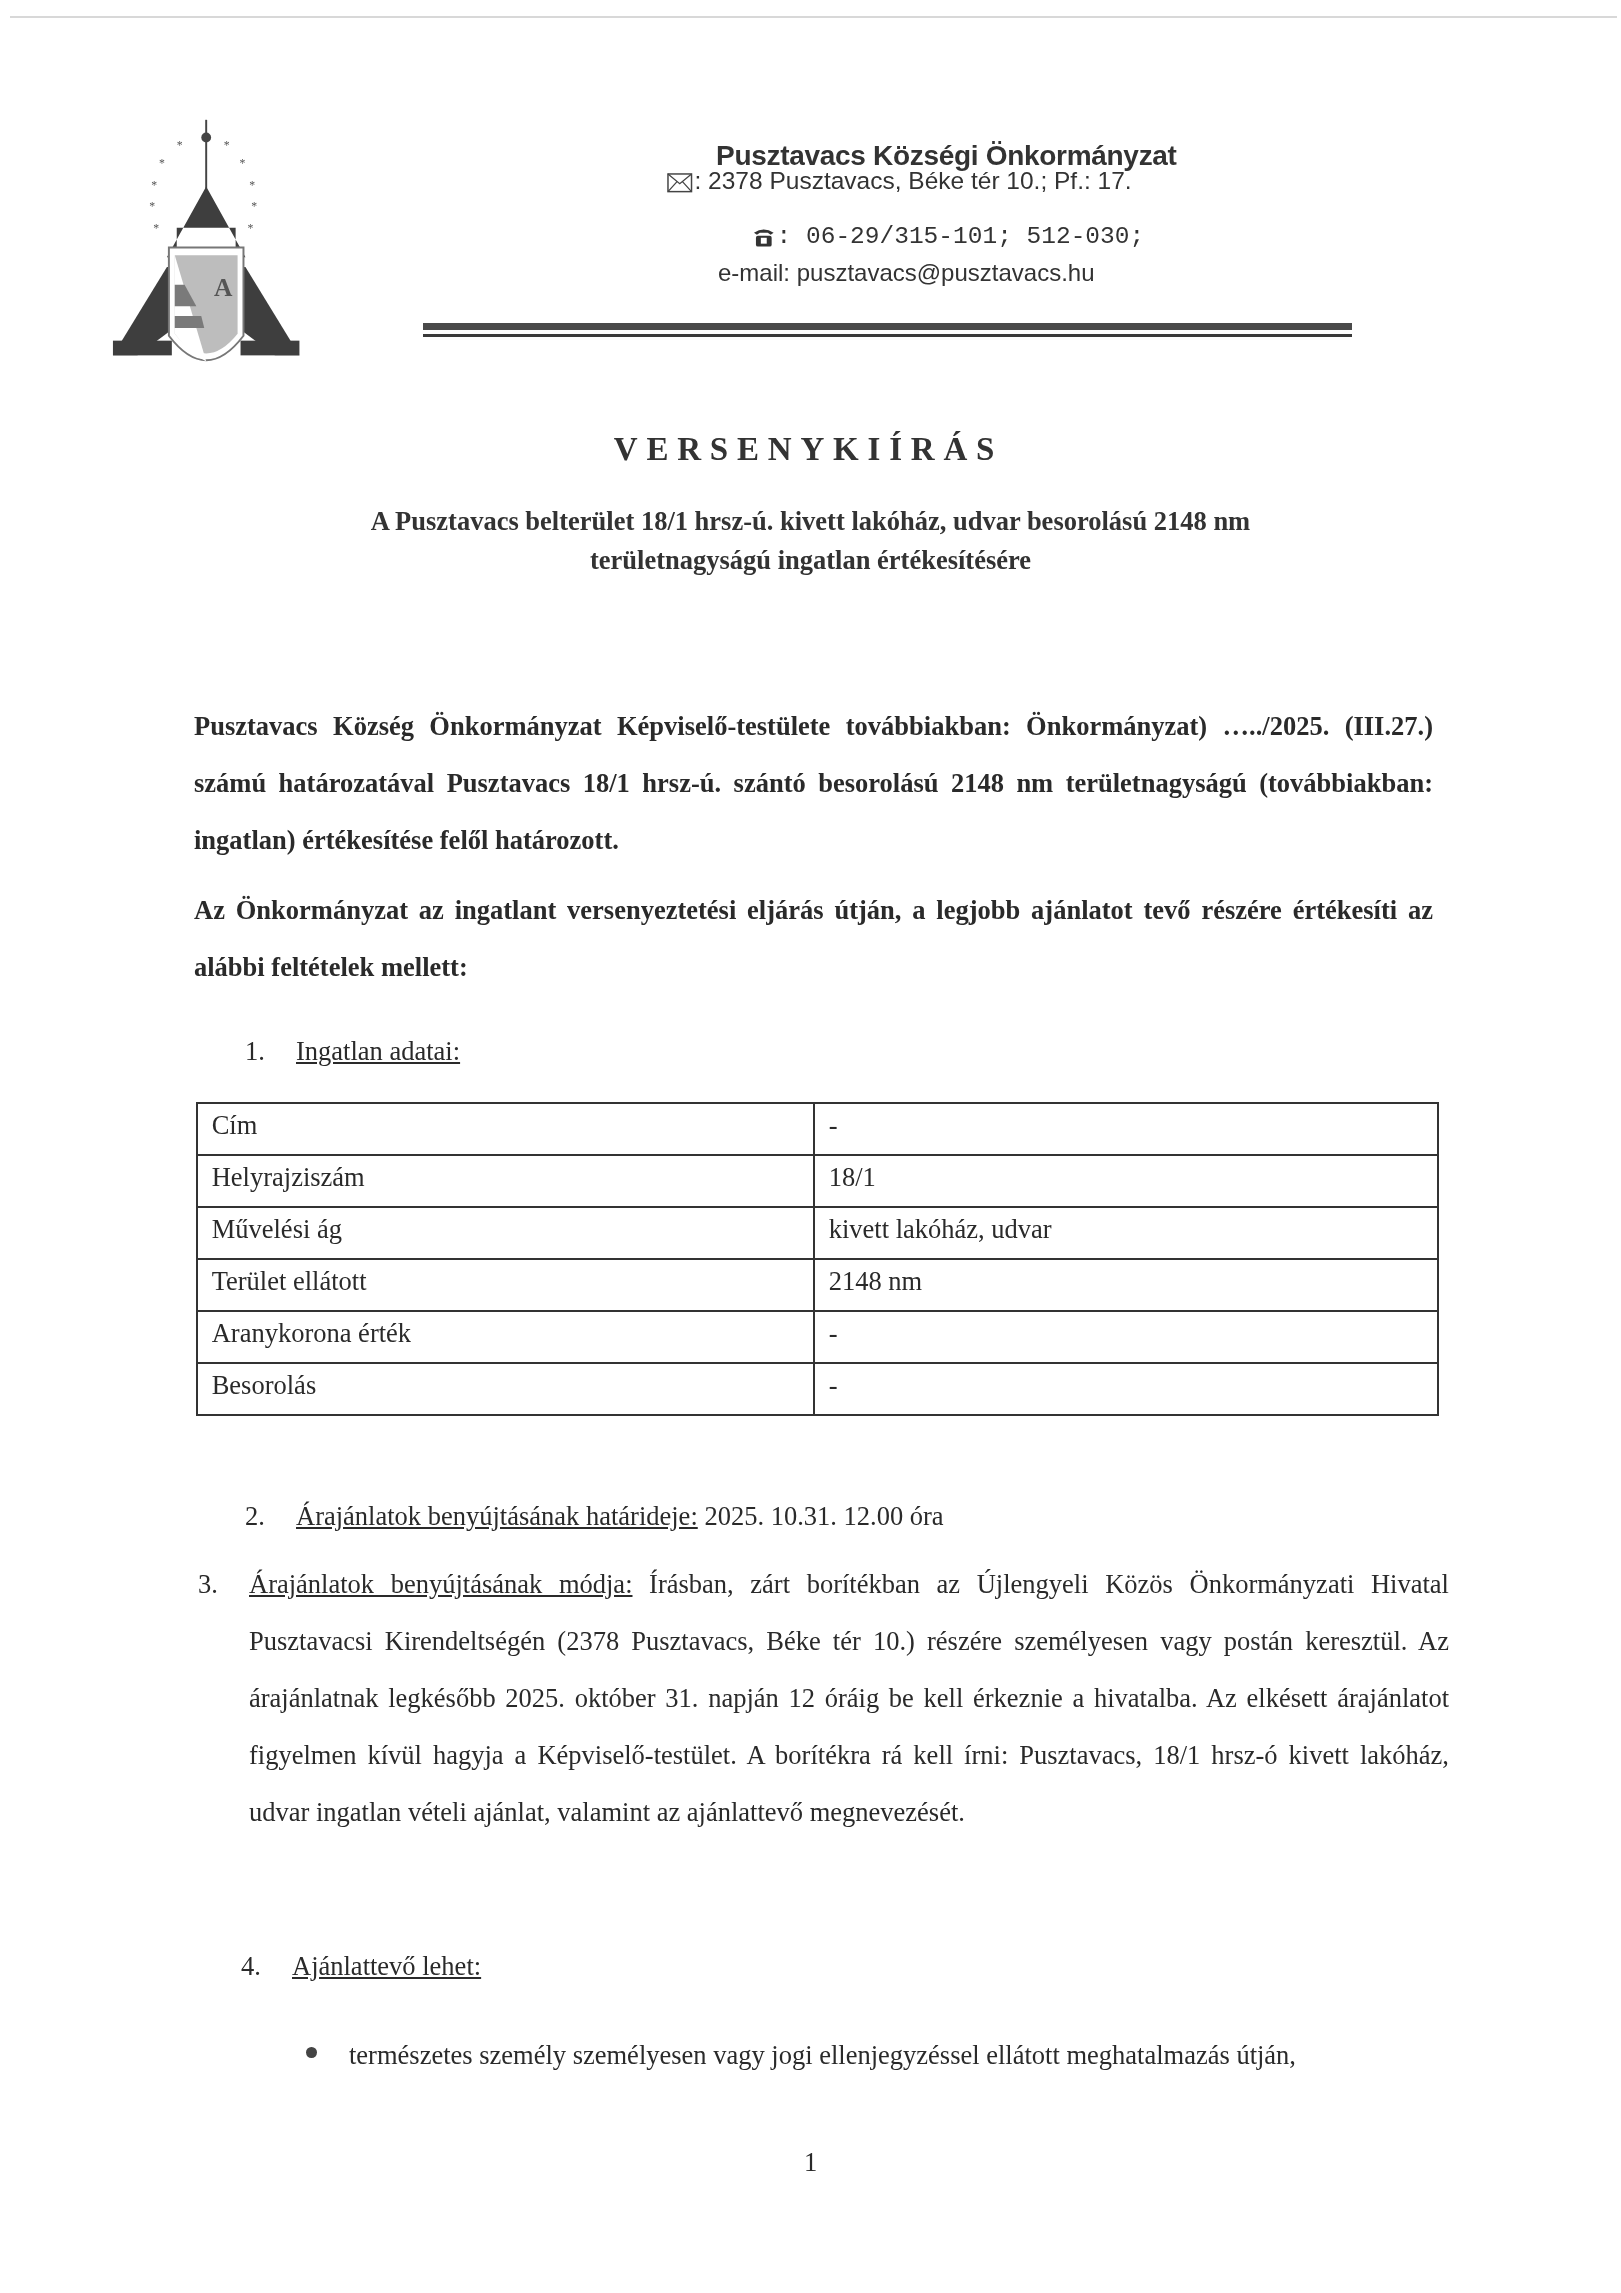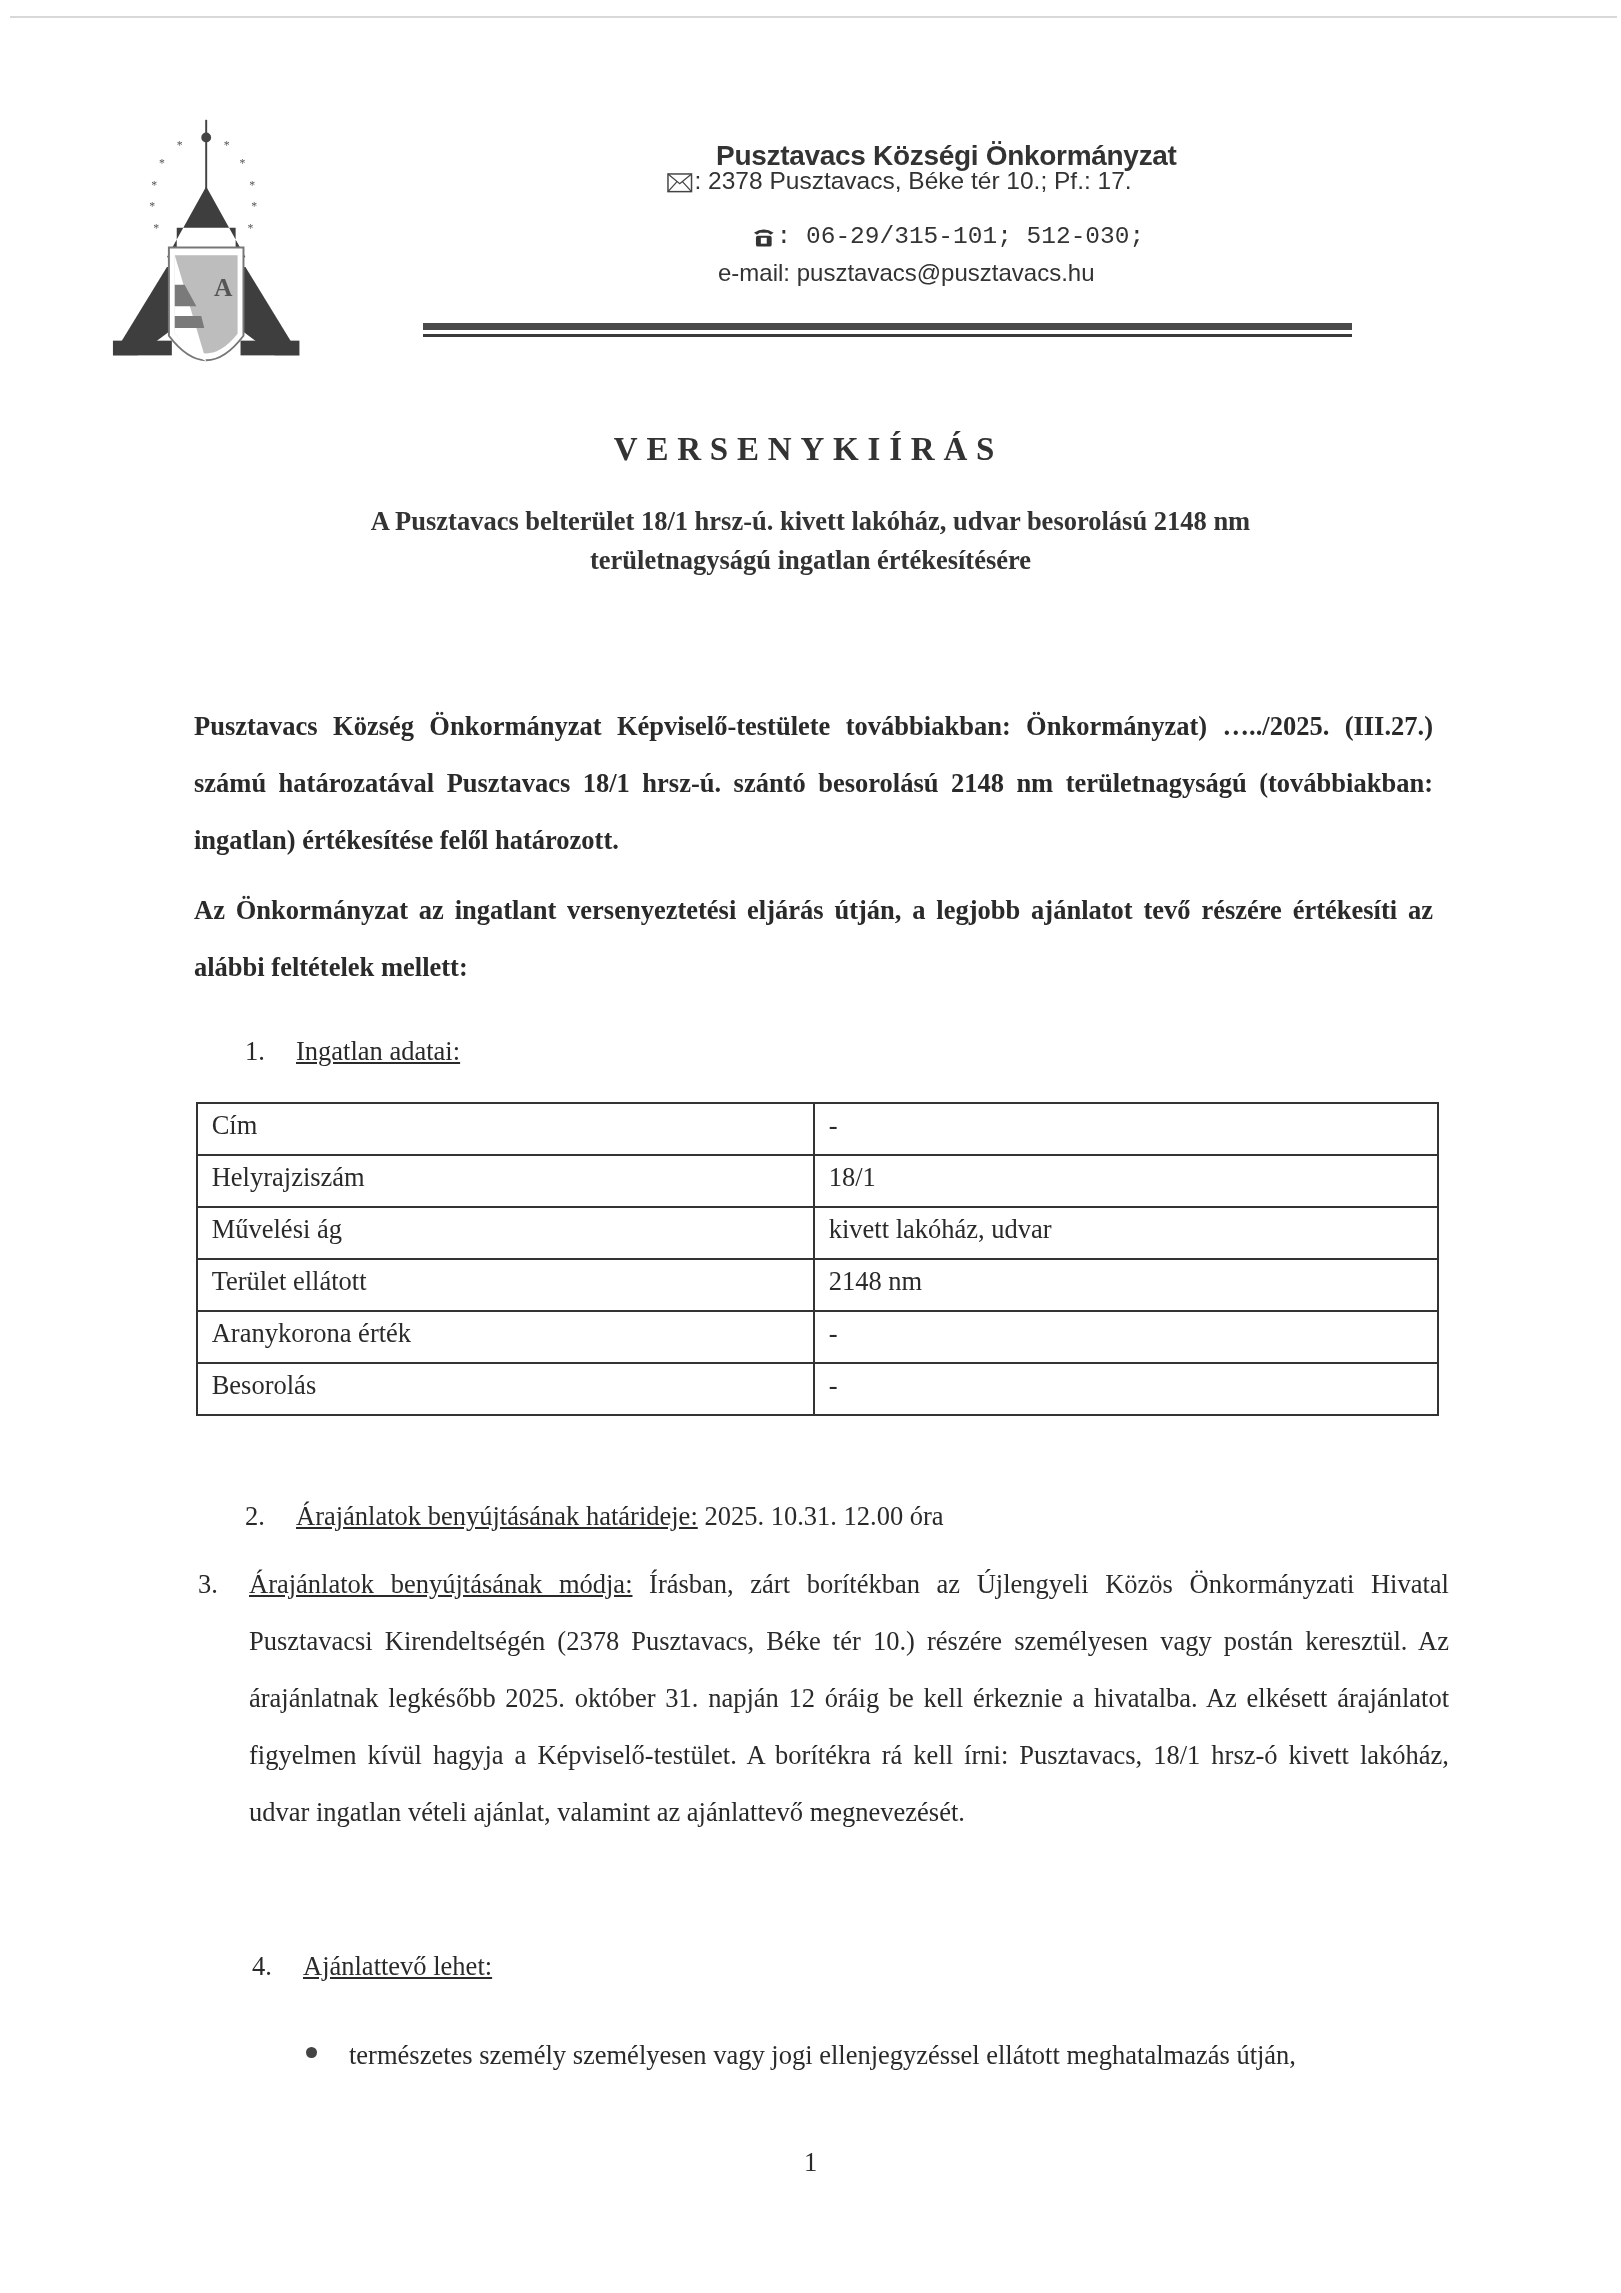--- a/index.html
+++ b/index.html
@@ -130,20 +130,20 @@
   </table>
 
 <div class="sec" style="left:245px; top:1500px;">
   <span class="num">2.</span><span class="u">Árajánlatok benyújtásának határideje:</span><span> 2025. 10.31. 12.00 óra</span>
 </div>
 
 <div class="sec3">
   <p><span class="first num" style="display:inline-block;width:51px;">3.</span><span class="u">Árajánlatok benyújtásának módja:</span><span> Írásban, zárt borítékban az Újlengyeli Közös Önkormányzati Hivatal Pusztavacsi Kirendeltségén (2378 Pusztavacs, Béke tér 10.) részére személyesen vagy postán keresztül. Az árajánlatnak legkésőbb 2025. október 31. napján 12 óráig be kell érkeznie a hivatalba. Az elkésett árajánlatot figyelmen kívül hagyja a Képviselő-testület. A borítékra rá kell írni: Pusztavacs, 18/1 hrsz-ó kivett lakóház, udvar ingatlan vételi ajánlat, valamint az ajánlattevő megnevezését.</span></p>
 </div>
 
-<div class="sec" style="left:252px; top:1950px;">
+<div class="sec" style="left:241px; top:1950px;">
   <span class="num">4.</span><span class="u">Ajánlattevő lehet:</span>
 </div>
 <div class="bullet-dot"></div>
 <div class="bullet-item" style="left:349px; width:1102px;">természetes személy személyesen vagy jogi ellenjegyzéssel ellátott meghatalmazás útján,</div>
 
 <div class="page-num">1</div>
 
 
 </body></html>

